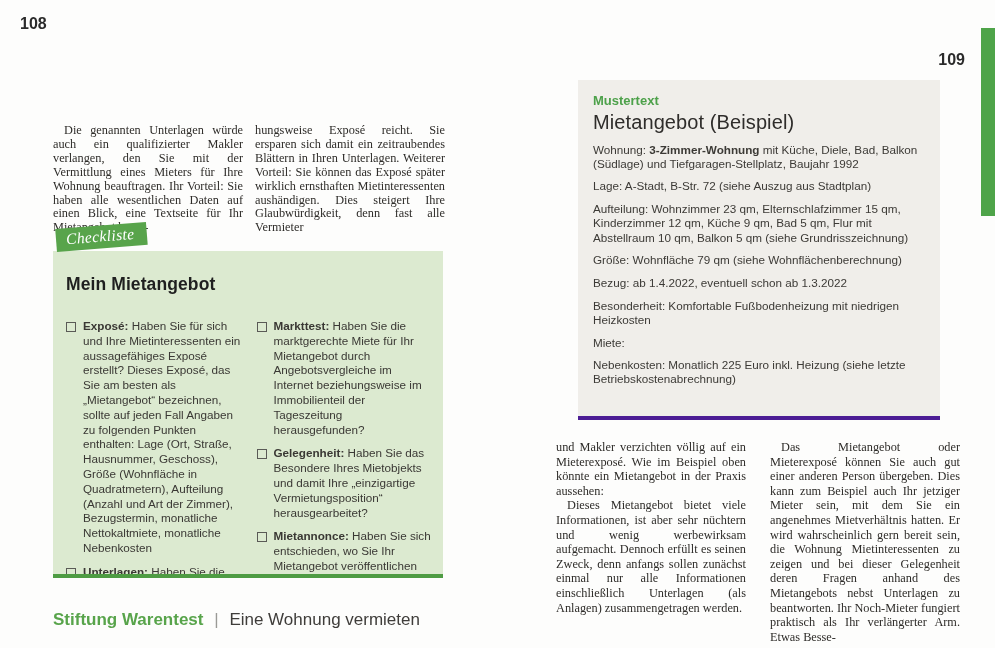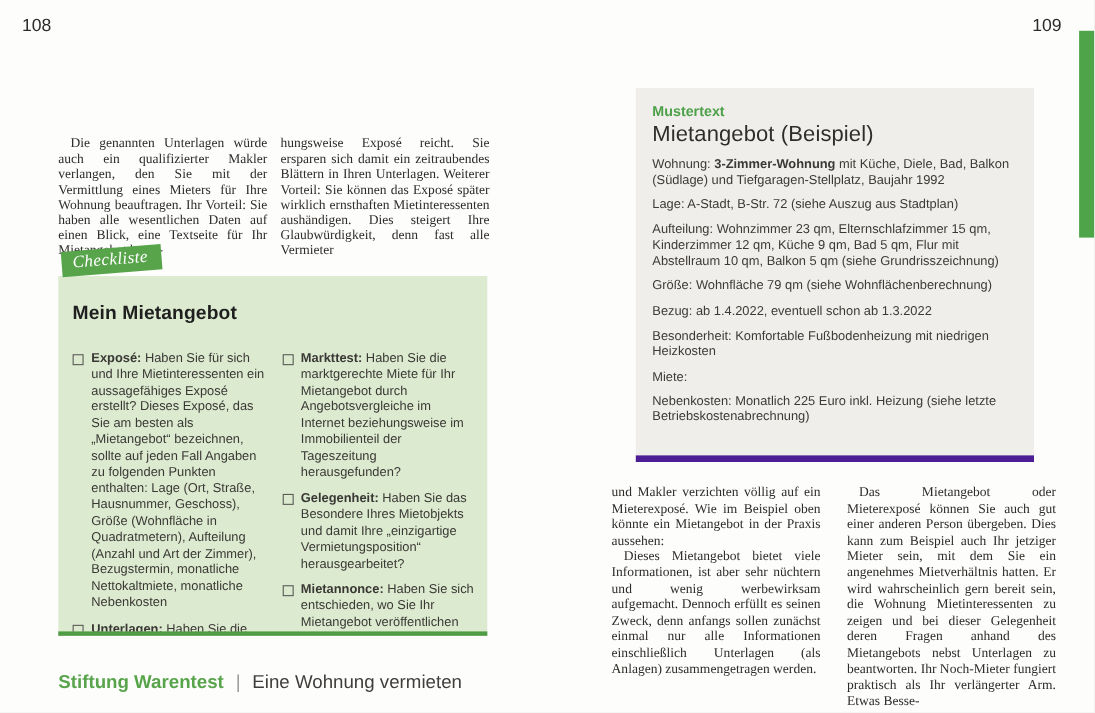--- a/index.html
+++ b/index.html
@@ -1,23 +1,23 @@
 <!DOCTYPE html>
 <html lang="de"><head>
 <meta charset="utf-8">
 <style>
   html,body{margin:0;padding:0;background:#e8e8e8;}
   #spread{
     position:relative;width:995px;height:648px;background:#fdfdfc;
     font-family:"Liberation Sans",sans-serif;overflow:hidden;margin:0 auto;
   }
   
-  .pagenum{position:absolute;top:15px;font-size:16px;font-weight:normal;color:#2b2b2b;}
+  .pagenum{position:absolute;top:15px;font-size:16px;font-weight:bold;color:#2b2b2b;}
   #pn-left{left:20px;}
-  #pn-right{right:30px;text-align:right;}
+  #pn-right{right:30px;text-align:right;margin-top:36px;}
 
   
   .serif{
     font-family:"Liberation Serif",serif;color:#2e2c29;
     font-size:12.3px;line-height:13.9px;text-align:justify;margin:0;
   }
   .indent-first{text-indent:11px;}
 
   
   .intro-cols{position:absolute;left:53px;top:124px;width:392px;display:flex;gap:12px;}
@@ -48,21 +48,21 @@
   }
 
   
   .footer{position:absolute;left:53px;top:610px;font-size:17px;color:#3f3d3a;}
   .footer .brand{font-weight:bold;color:#58a44b;}
   .footer .sep{color:#9a9a96;margin:0 6px;font-weight:normal;}
 
   
   .mt-box{
     position:absolute;left:578px;top:80px;width:362px;height:340px;
-    box-sizing:border-box;background:#f0eeea;border-bottom:6px solid #4c1d95;
+    box-sizing:border-box;background:#f0eeea;border-bottom:4px solid #4c1d95;
     padding:13px 16px 14px 15px;overflow:hidden;
   }
   .mt-label{font-size:13px;font-weight:bold;color:#4da14a;}
   .mt-title{margin:3px 0 1px 0;font-size:20px;font-weight:normal;color:#2f2d2b;letter-spacing:.1px;}
   .mt-box p{margin:8.5px 0 0 0;font-size:11.7px;line-height:14.2px;color:#3c3a36;}
   .mt-box p .block{display:block;}
 
   
   .body-cols{position:absolute;left:556px;top:440px;width:404px;display:flex;gap:24px;}
   .bcol{flex:1;}

